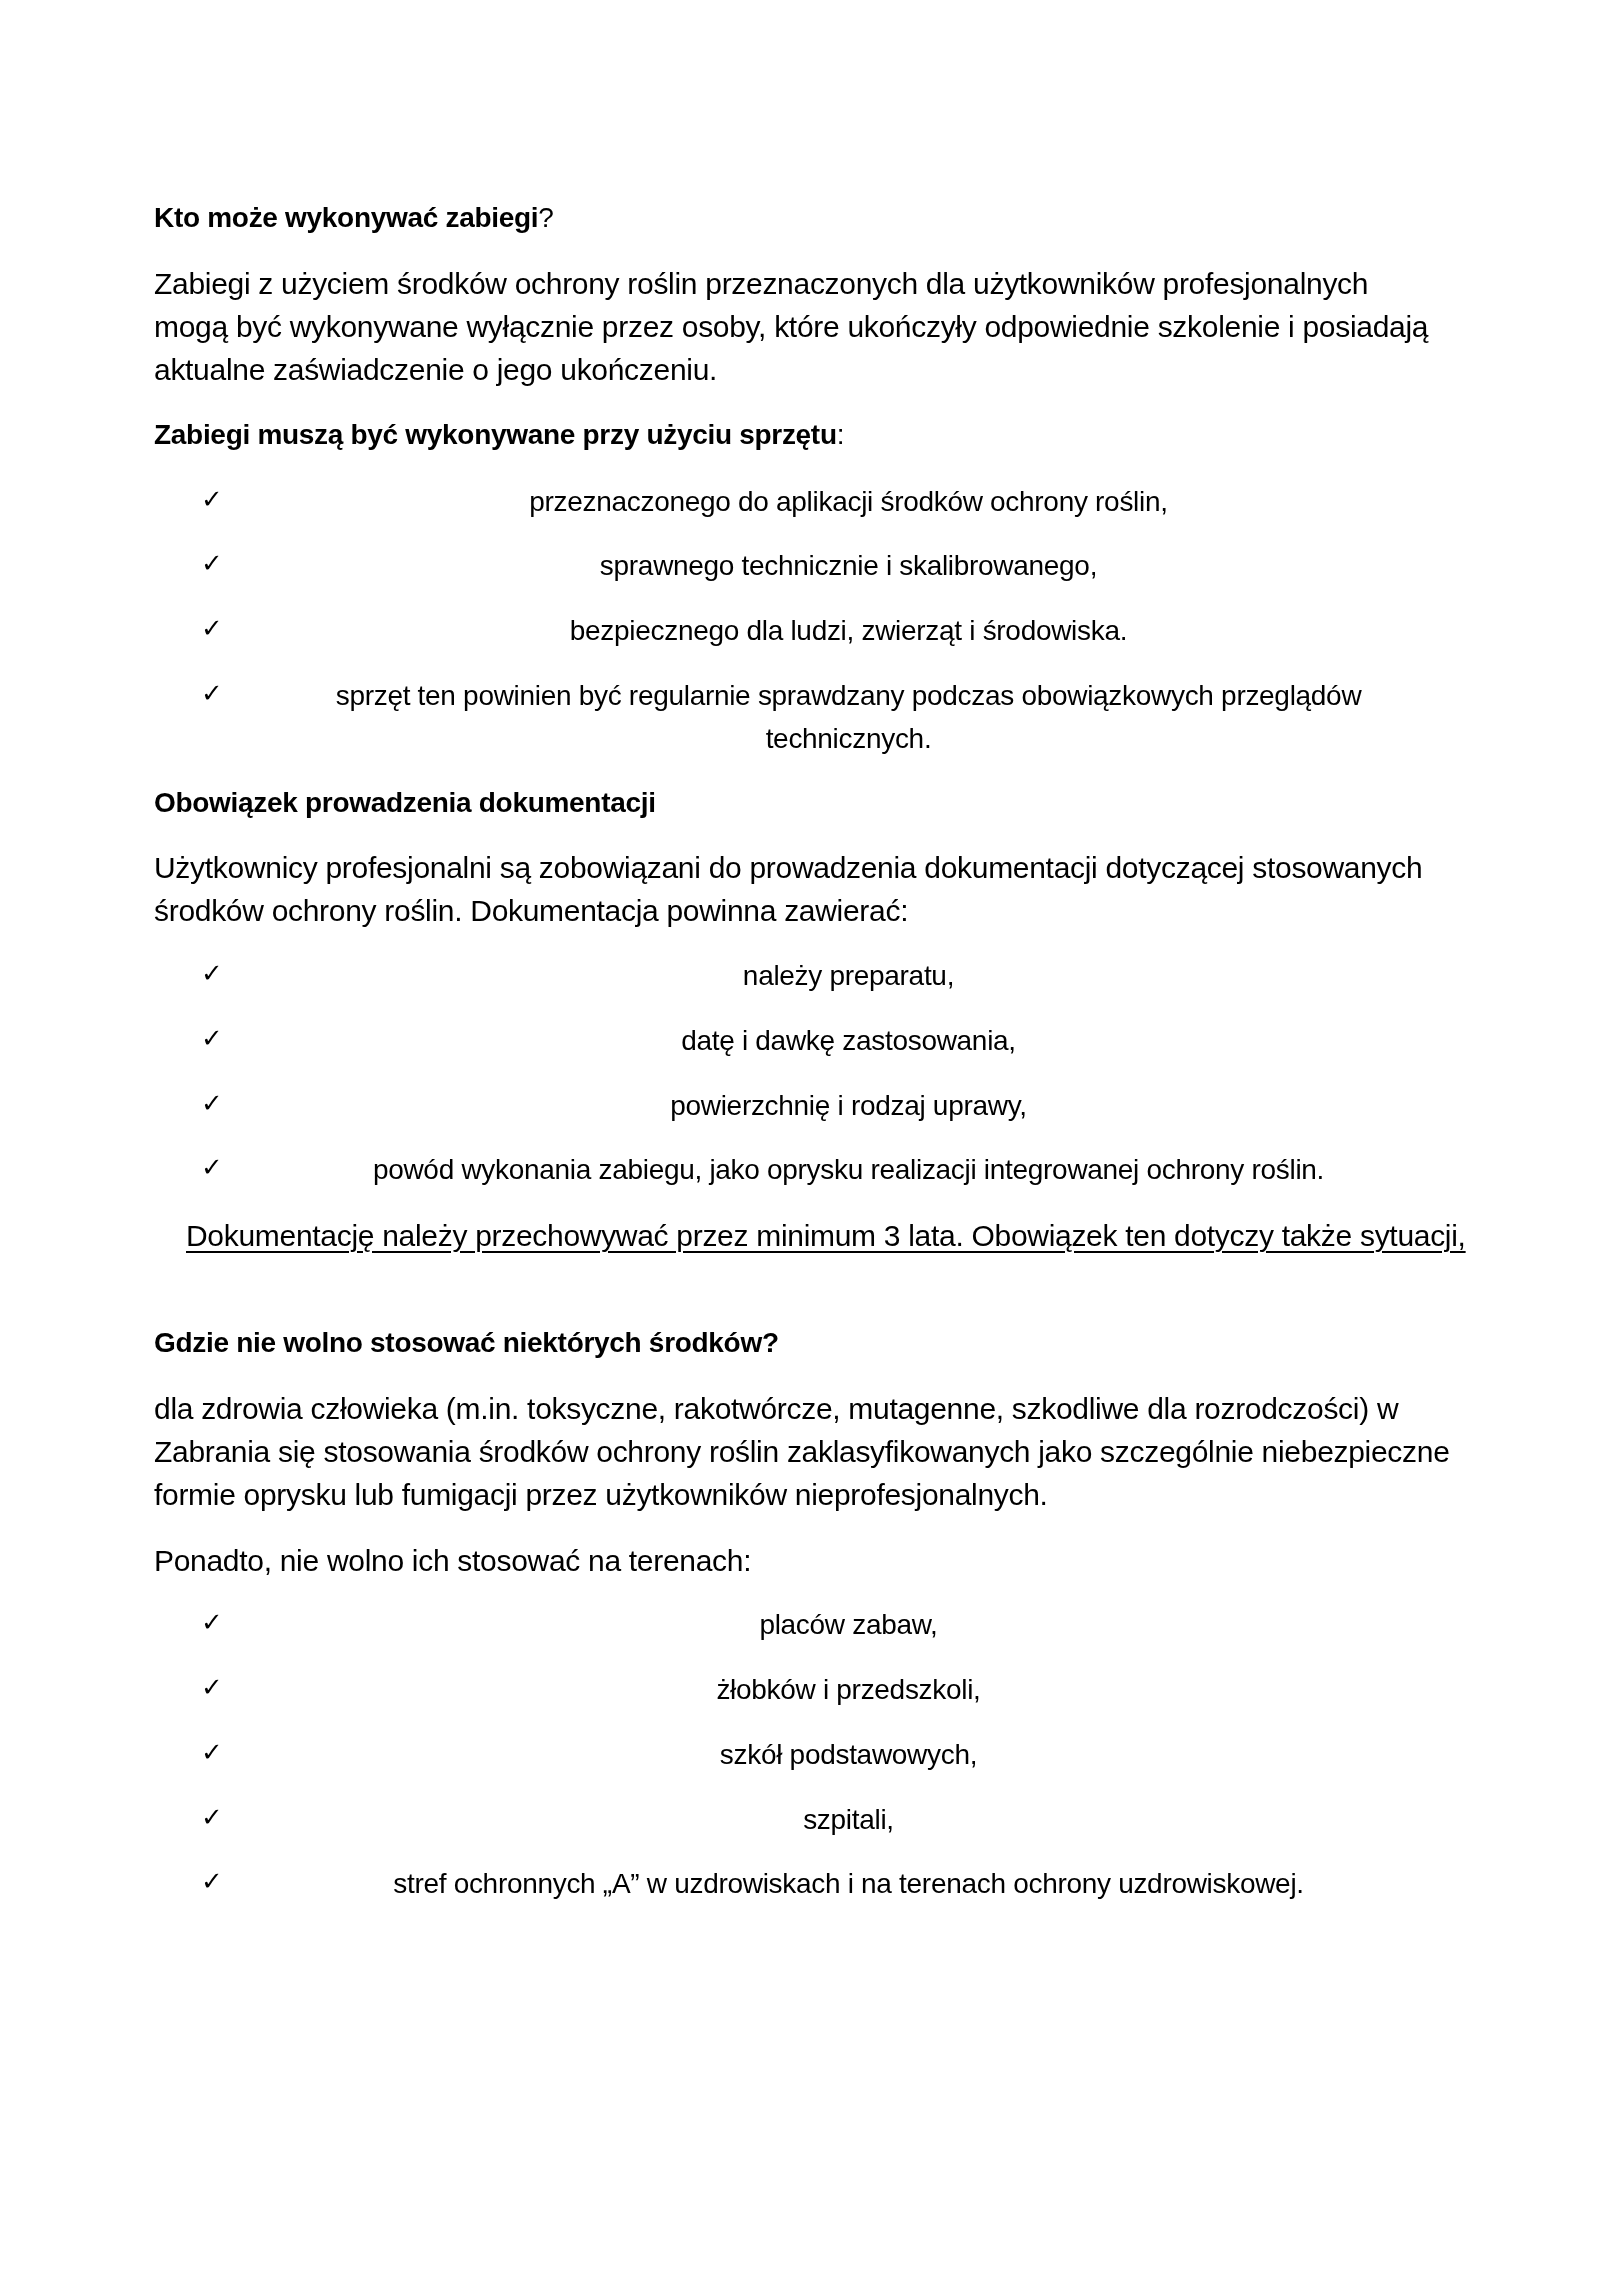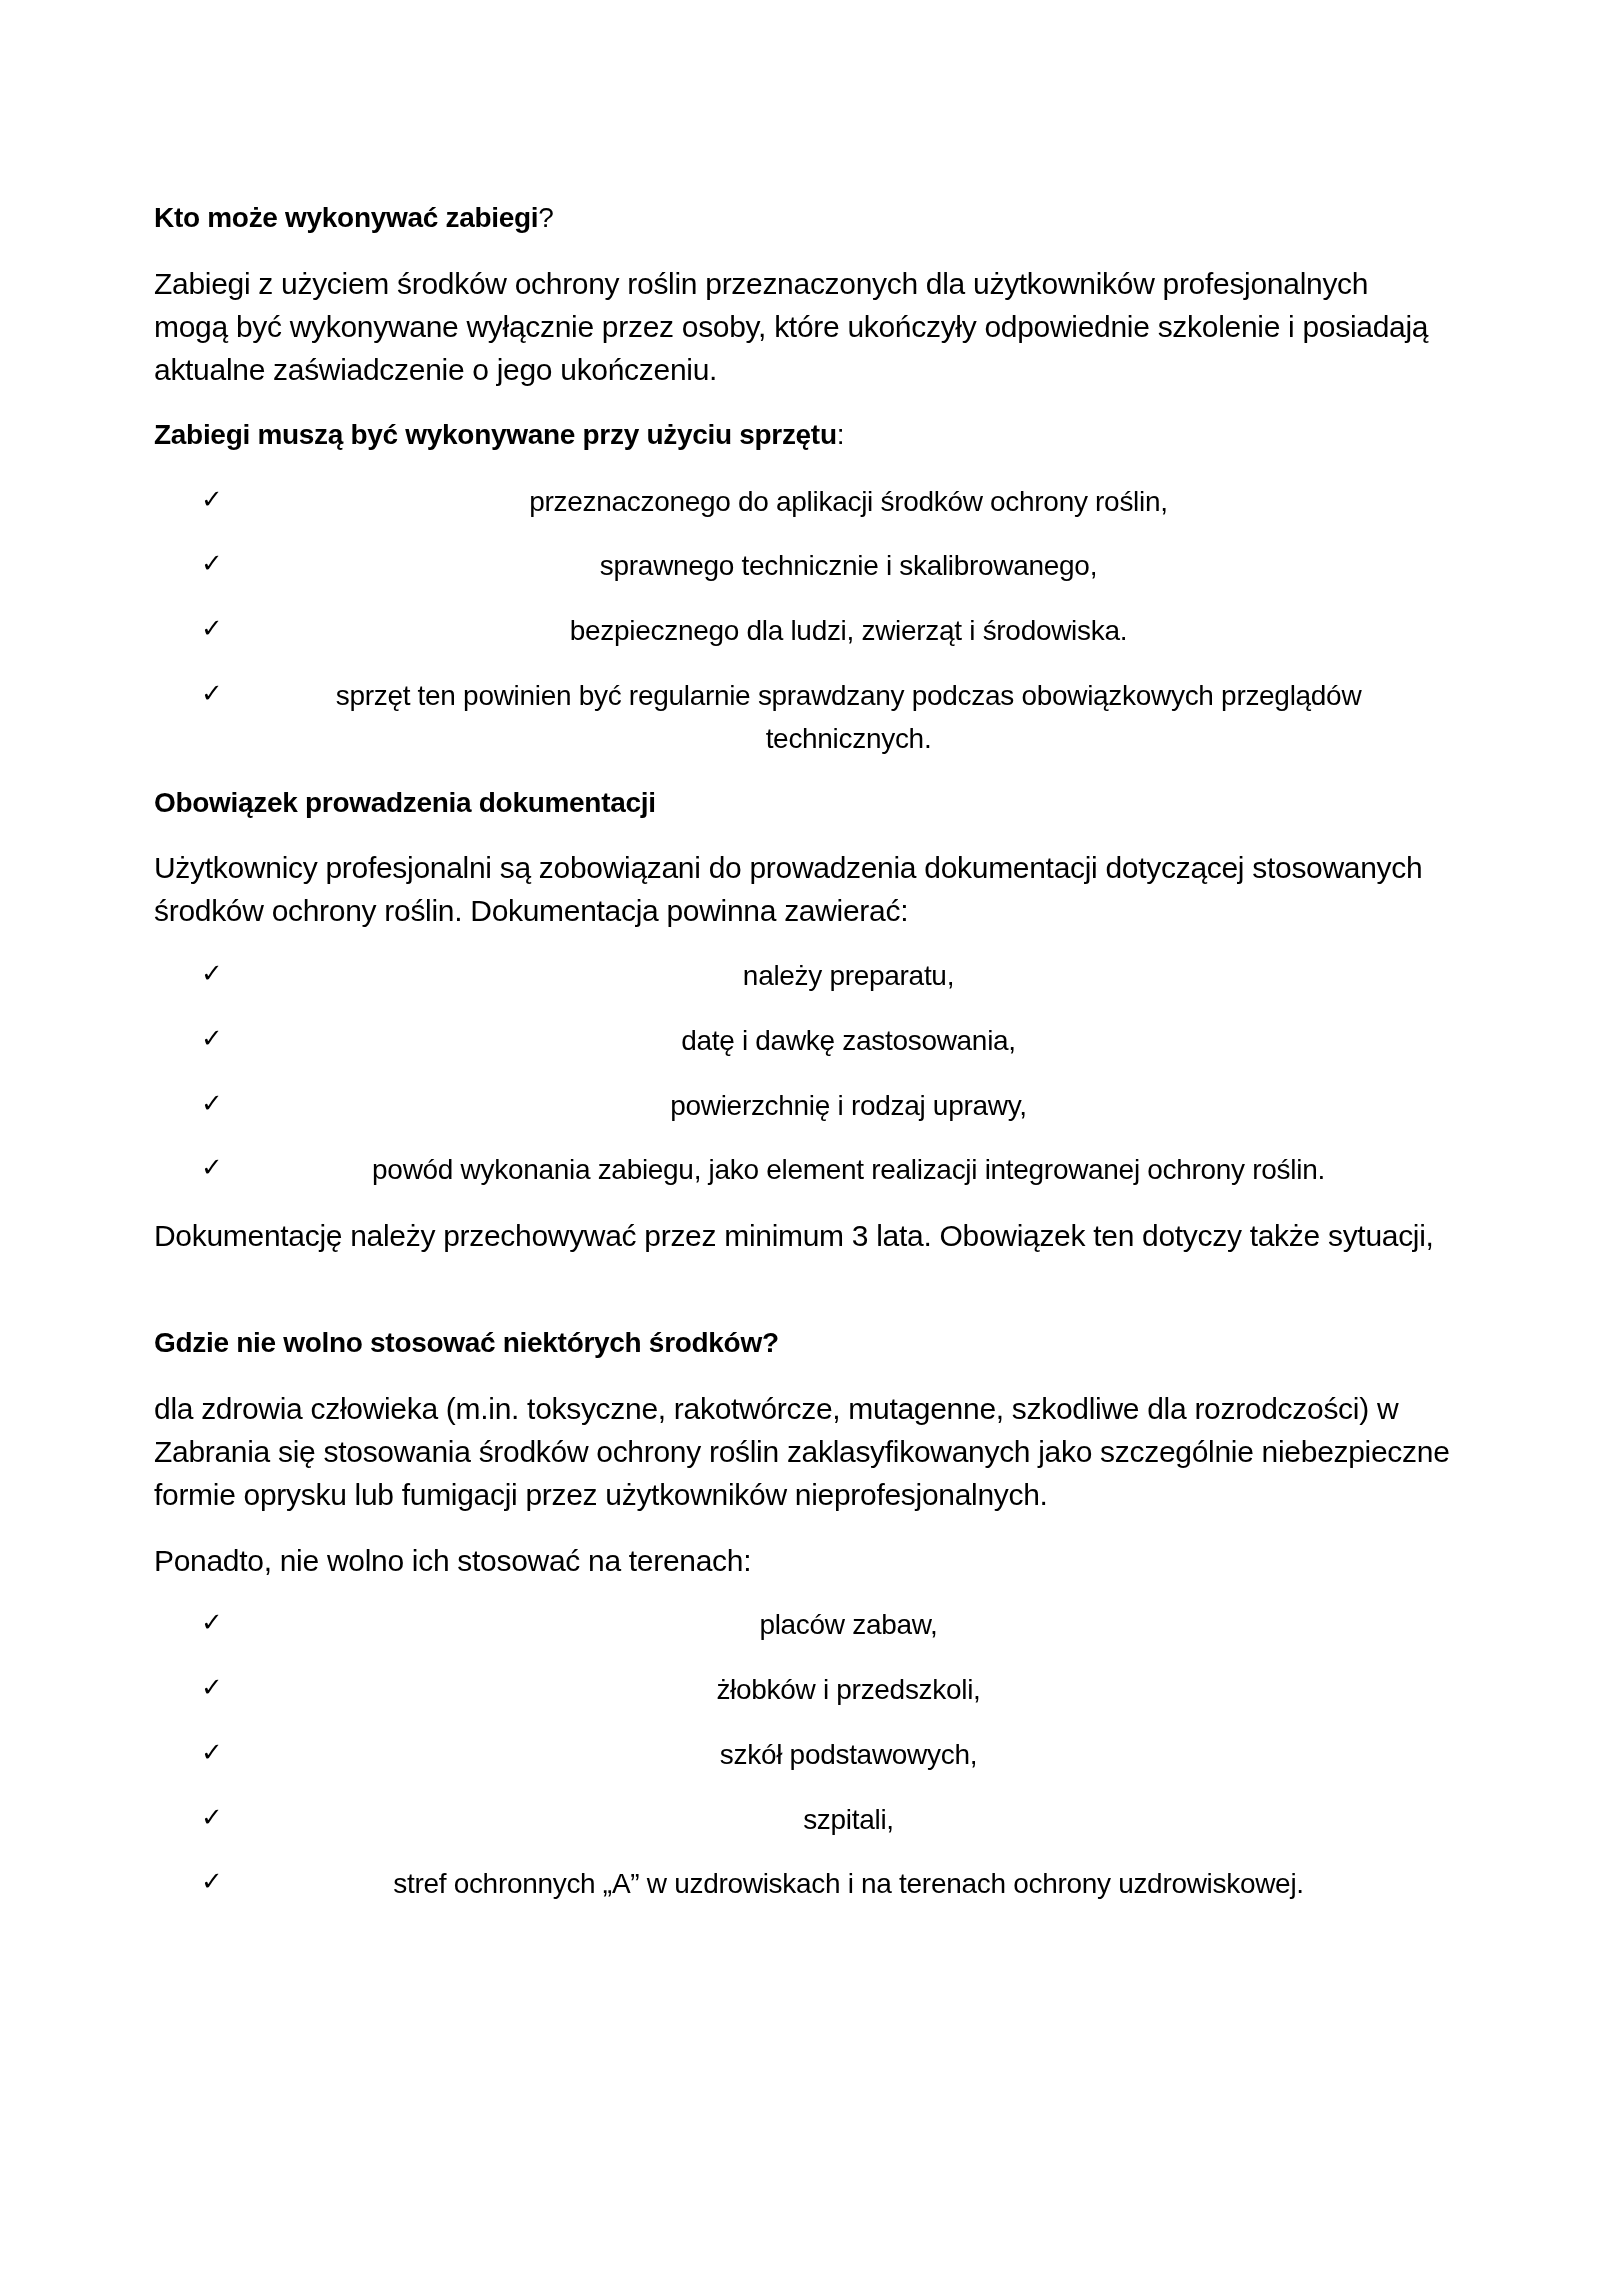--- a/index.html
+++ b/index.html
@@ -25,21 +25,21 @@
     letter-spacing: -0.3px;
     white-space: nowrap;
   }
   .heading .punct { font-weight: normal; }
   .para {
     font-size: 30px;
     line-height: 43px;
     letter-spacing: -0.3px;
   }
   .para .line { display: block; white-space: nowrap; }
-  .underlined .line { text-decoration-thickness: 2px; text-underline-offset: 5.2px; }
+  .underlined .line { text-decoration: underline; text-decoration-thickness: 2px; text-underline-offset: 5.2px; margin-left: 32px; }
   .item {
     position: absolute;
     left: 47px;
     width: 1243px;
     font-size: 28px;
     line-height: 43px;
     letter-spacing: -0.3px;
   }
   .item .check {
     position: absolute;
@@ -118,21 +118,21 @@
   </div>
   <div class="item" style="top:1084px">
     <span class="check">✓</span>
     <span class="text">
         <span class="line">powierzchnię i rodzaj uprawy,</span>
       </span>
   </div>
   <div class="item" style="top:1148px">
     <span class="check">✓</span>
     <span class="text">
-        <span class="line">powód wykonania zabiegu, jako element realizacji integrowanej ochrony roślin.</span>
+        <span class="line">powód wykonania zabiegu, jako oprysku realizacji integrowanej ochrony roślin.</span>
       </span>
   </div>
 
   <div class="block para underlined" style="top:1214px">
     <span class="line">Dokumentację należy przechowywać przez minimum 3 lata. Obowiązek ten dotyczy także sytuacji,</span>
   </div>
 
   <div class="block heading" style="top:1322px">
     <span>Gdzie nie wolno stosować niektórych środków?</span>
   </div>

